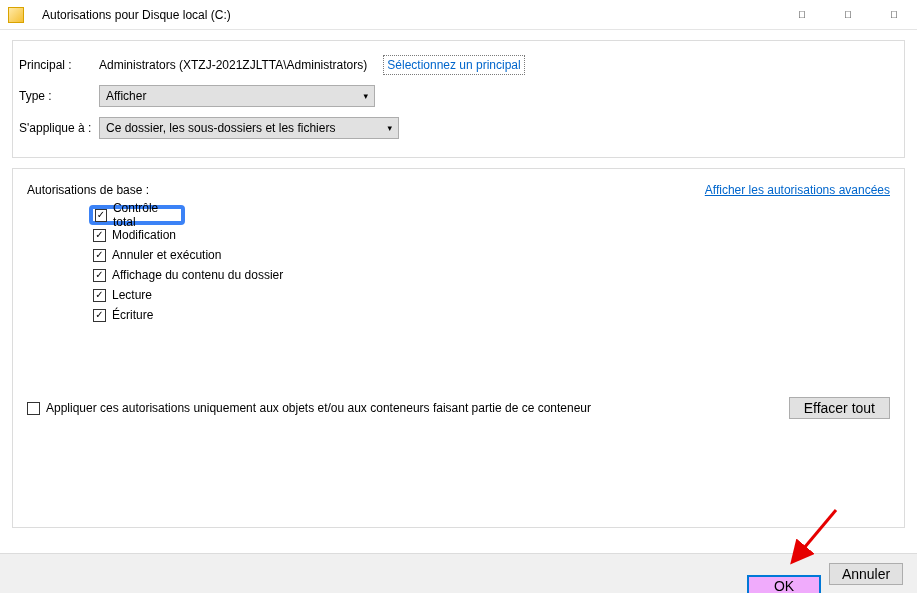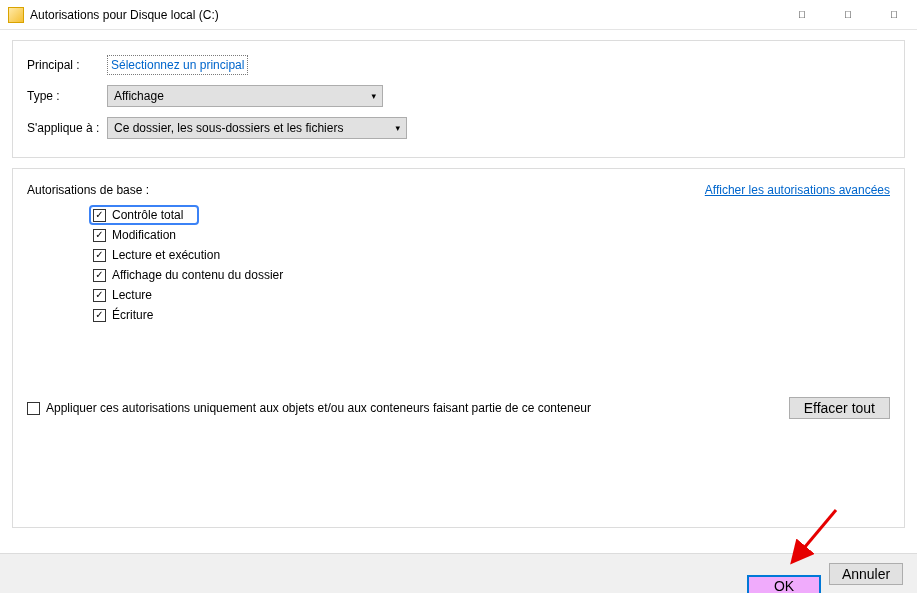--- a/index.html
+++ b/index.html
@@ -11,40 +11,41 @@
       height: 593px;
       overflow: hidden;
       position: relative;
     }
     .titlebar {
       height: 30px;
       display: flex;
       align-items: center;
       padding: 0 0 0 8px;
       border-bottom: 1px solid #e5e5e5;
+      gap: 12px;
     }
     .titlebar-icon {
       width: 16px; height: 16px;
       background: linear-gradient(135deg, #ffe9a6 0%, #f5c034 100%);
       border: 1px solid #d9a300;
       margin-right: 6px;
     }
     .titlebar-title { flex: 1; color: #000; font-size: 12px; }
     .win-controls { display: flex; height: 30px; }
     .win-btn {
       width: 46px; height: 30px;
       display: flex; align-items: center; justify-content: center;
       font-family: 'Segoe MDL2 Assets', 'Segoe UI Symbol', sans-serif;
       font-size: 10px; color: #000;
     }
 
     .content { padding: 10px 12px; }
     .panel {
       border: 1px solid #dcdcdc;
-      padding: 14px 14px 18px 14px;
+      padding: 14px 14px 18px 6px;
       margin-bottom: 10px;
     }
     .row { display: flex; align-items: center; margin-bottom: 10px; }
     .row:last-child { margin-bottom: 0; }
     .row-label { width: 80px; color: #000; }
     .principal-value { color: #000; margin-right: 16px; }
     .link { color: #0066cc; text-decoration: none; }
     .link.dotted { border: 1px dotted #7a7a7a; padding: 2px 3px; }
     .select {
       width: 276px; height: 22px;
@@ -75,25 +76,25 @@
     .perm-title { color: #000; }
     .adv-link { color: #0066cc; }
 
     .perm-list { margin-left: 64px; margin-top: 2px; }
     .perm-item {
       display: flex; align-items: center;
       height: 20px;
       padding: 0 2px;
     }
     .perm-item.highlight {
-      border: 2px solid #3b82f6;
+      border: 4px solid #3b82f6;
       border-radius: 4px;
       padding: 1px 4px 1px 2px;
       margin-left: -2px;
-      width: 110px;
+      width: 96px;
     }
     .checkbox {
       width: 13px; height: 13px;
       border: 1px solid #333;
       margin-right: 6px;
       display: flex; align-items: center; justify-content: center;
       background: #fff;
     }
     .checkbox.checked::after {
       content: '✓';
@@ -150,26 +151,27 @@
     <div class="win-btn"></div>
     <div class="win-btn close"></div>
   </div>
 </div>
 
 <div class="content">
 
   <div class="panel">
     <div class="row">
       <div class="row-label">Principal :</div>
+      <div class="principal-value">Administrators (XTZJ-2021ZJLTTA\Administrators)</div>
       <a class="link dotted" href="#">Sélectionnez un principal</a>
     </div>
     <div class="row">
       <div class="row-label">Type :</div>
       <div class="select">
-        <span>Affichage</span>
+        <span>Afficher</span>
         <span class="chev">▾</span>
       </div>
     </div>
     <div class="row">
       <div class="row-label">S'applique à :</div>
       <div class="select sapplique">
         <span>Ce dossier, les sous-dossiers et les fichiers</span>
         <span class="chev">▾</span>
       </div>
     </div>
@@ -185,21 +187,21 @@
       <div class="perm-item highlight">
         <div class="checkbox checked"></div>
         <div class="perm-label">Contrôle total</div>
       </div>
       <div class="perm-item">
         <div class="checkbox checked"></div>
         <div class="perm-label">Modification</div>
       </div>
       <div class="perm-item">
         <div class="checkbox checked"></div>
-        <div class="perm-label">Lecture et exécution</div>
+        <div class="perm-label">Annuler et exécution</div>
       </div>
       <div class="perm-item">
         <div class="checkbox checked"></div>
         <div class="perm-label">Affichage du contenu du dossier</div>
       </div>
       <div class="perm-item">
         <div class="checkbox checked"></div>
         <div class="perm-label">Lecture</div>
       </div>
       <div class="perm-item">

